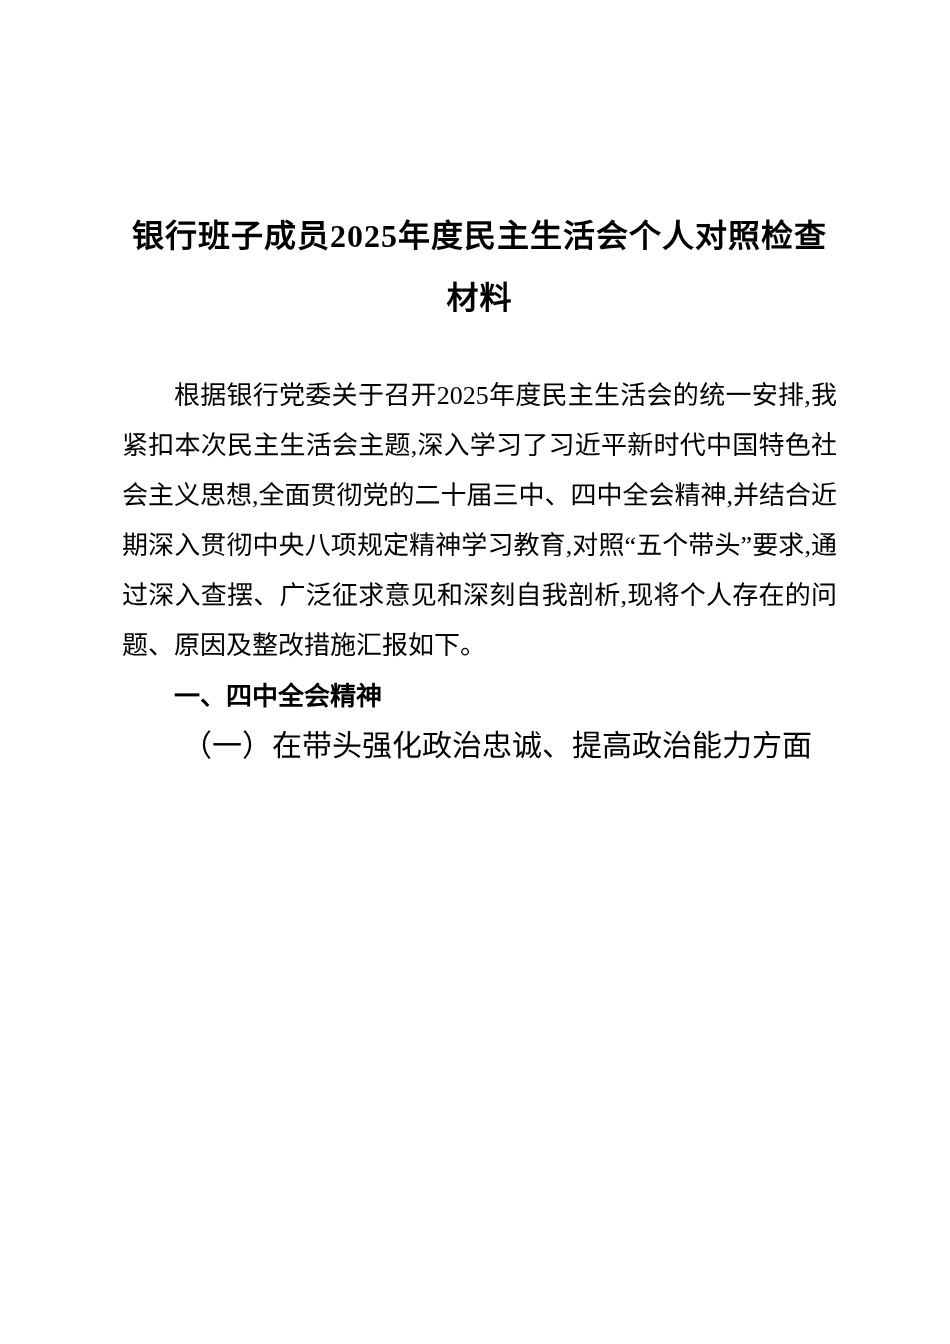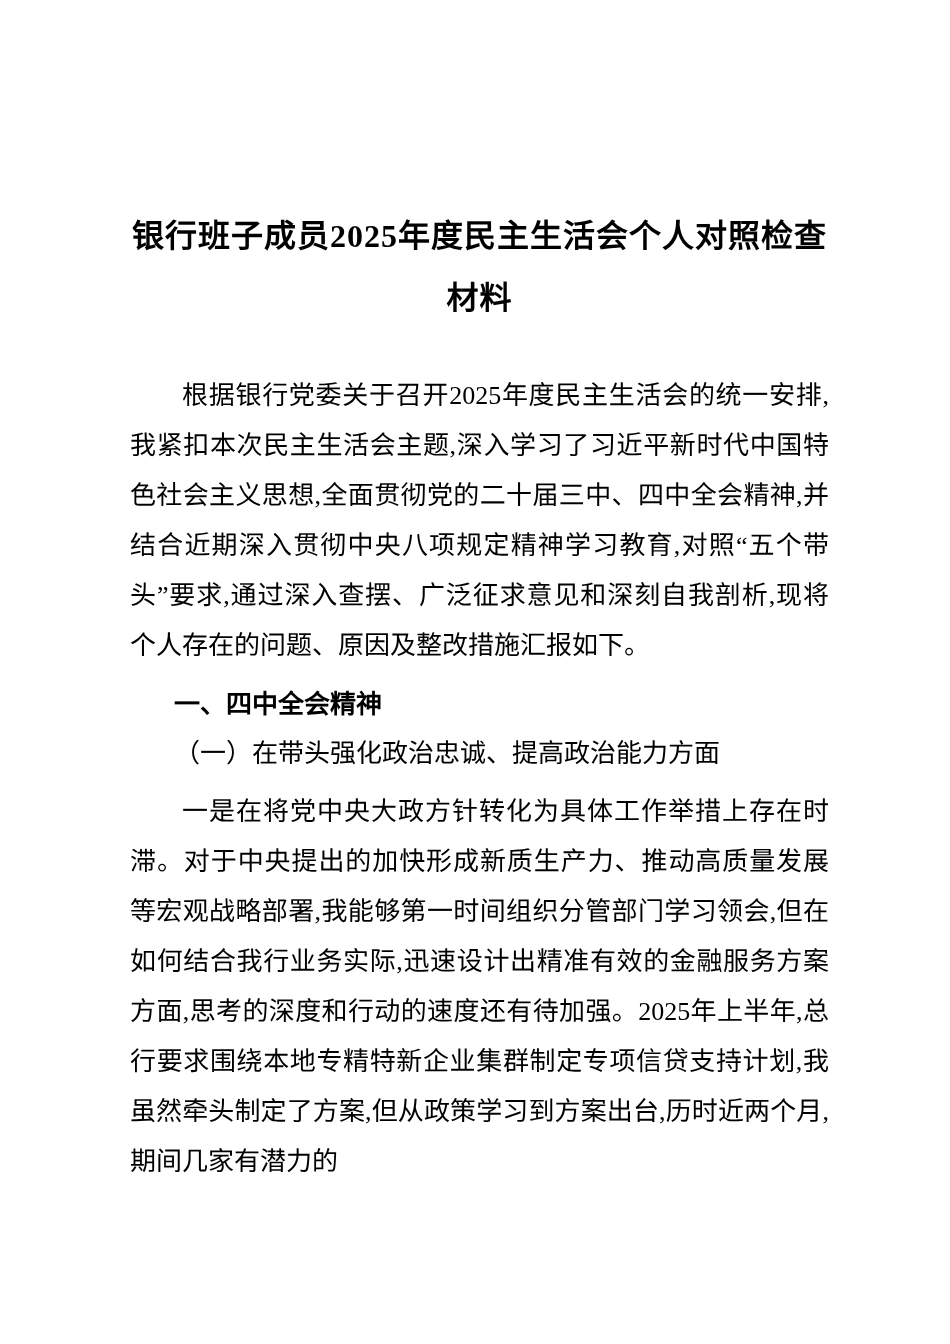--- a/index.html
+++ b/index.html
@@ -23,21 +23,21 @@
     margin: 0 0 42px 0;
     font-family: "Liberation Serif", "DejaVu Serif", serif;
     font-weight: bold;
     font-size: 32px;
     line-height: 62px;
     text-align: center;
     letter-spacing: 1px;
     color: #000000;
   }
   .body-para {
-    margin: 8px;
+    margin: 0;
     font-family: "Liberation Serif", "DejaVu Serif", serif;
     font-weight: normal;
     font-size: 26px;
     line-height: 50px;
     text-align: justify;
     text-indent: 2em;
     color: #000000;
   }
   .section-heading {
     margin: 0;
@@ -45,34 +45,33 @@
     font-weight: bold;
     font-size: 26px;
     line-height: 50px;
     text-indent: 2em;
     color: #000000;
   }
   .subsection-heading {
     margin: 0;
     font-family: "Liberation Serif", "DejaVu Serif", serif;
     font-weight: normal;
-    font-size: 26px;
+    font-size: 30px;
     line-height: 50px;
     text-indent: 2em;
     color: #000000;
   }
 </style>
 </head>
 <body>
 
 <div class="page">
 
   <h1 class="doc-title">银行班子成员2025年度民主生活会个人对照检查材料</h1>
 
   <p class="body-para">根据银行党委关于召开2025年度民主生活会的统一安排,我紧扣本次民主生活会主题,深入学习了习近平新时代中国特色社会主义思想,全面贯彻党的二十届三中、四中全会精神,并结合近期深入贯彻中央八项规定精神学习教育,对照“五个带头”要求,通过深入查摆、广泛征求意见和深刻自我剖析,现将个人存在的问题、原因及整改措施汇报如下。</p>
 
   <h2 class="section-heading">一、四中全会精神</h2>
 
   <h3 class="subsection-heading">（一）在带头强化政治忠诚、提高政治能力方面</h3>
 
-  <p class="body-para">一是在将党中央大政方针转化为具体工作举措上存在时滞。对于中央提出的加快形成新质生产力、推动高质量发展等宏观战略部署,我能够第一时间组织分管部门学习领会,但在如何结合我行业务实际,迅速设计出精准有效的金融服务方案方面,思考的深度和行动的速度还有待加强。2025年上半年,总行要求围绕本地专精特新企业集群制定专项信贷支持计划,我虽然牵头制定了方案,但从政策学习到方案出台,历时近两个月,期间几家有潜力的</p>
 
 </div>
 
 </body></html>

